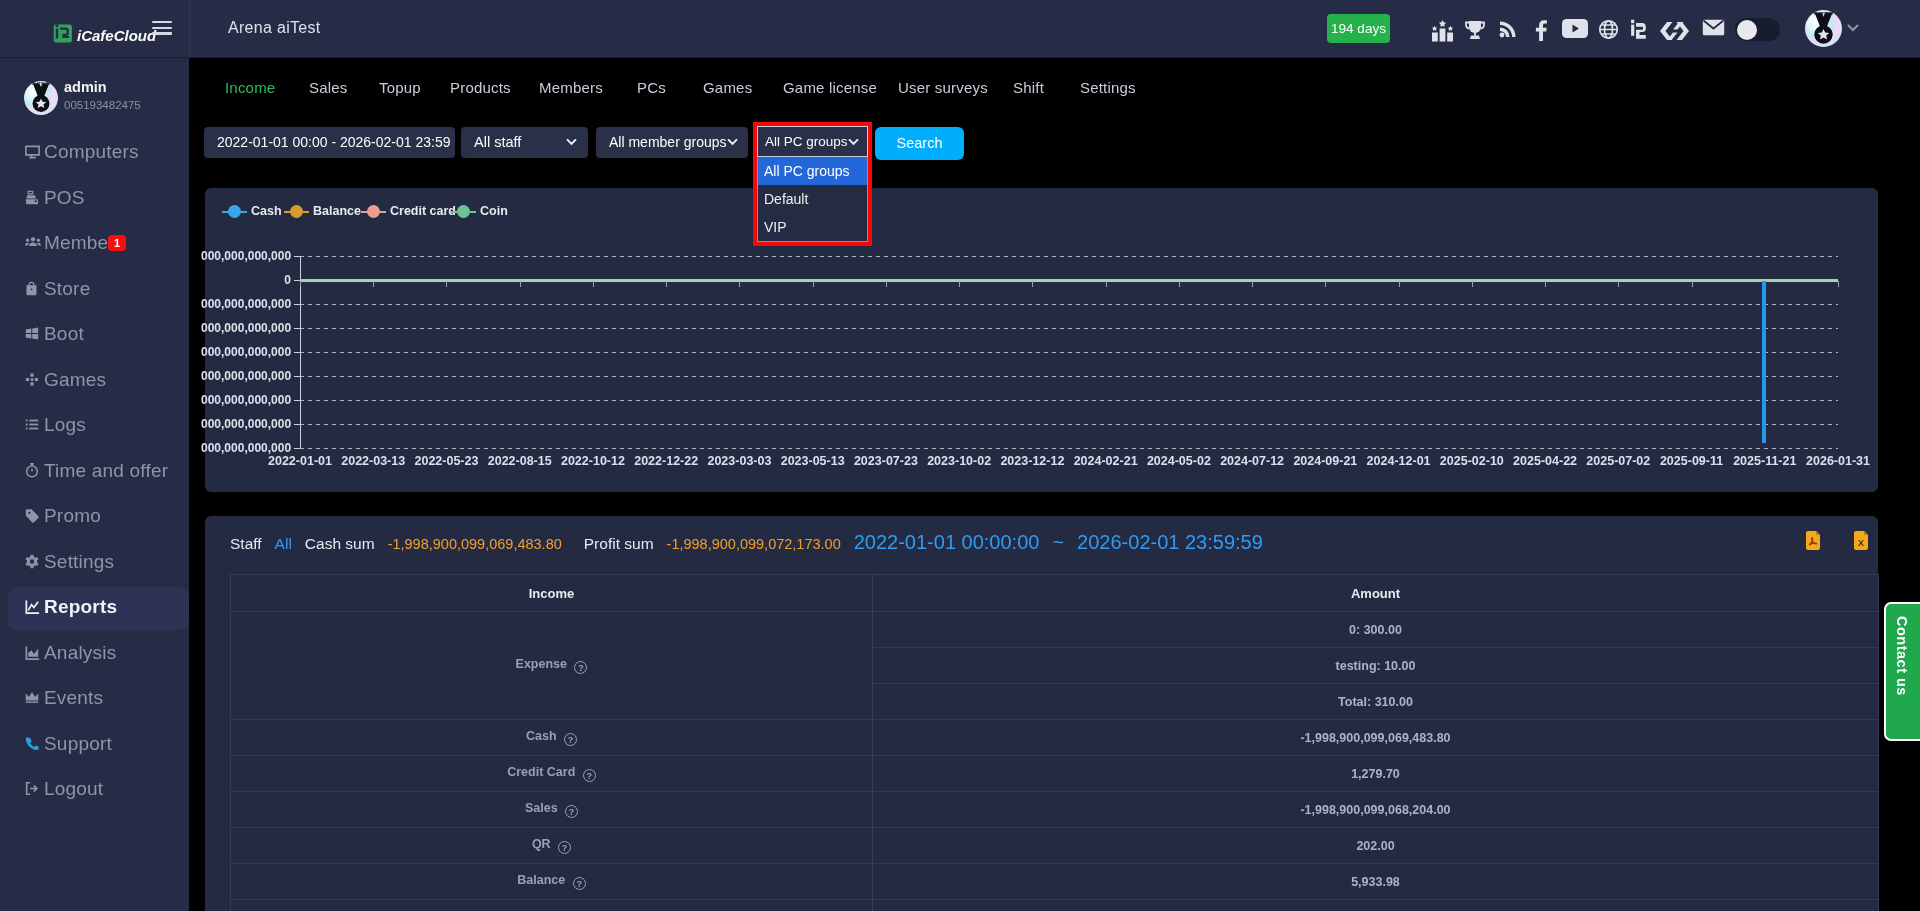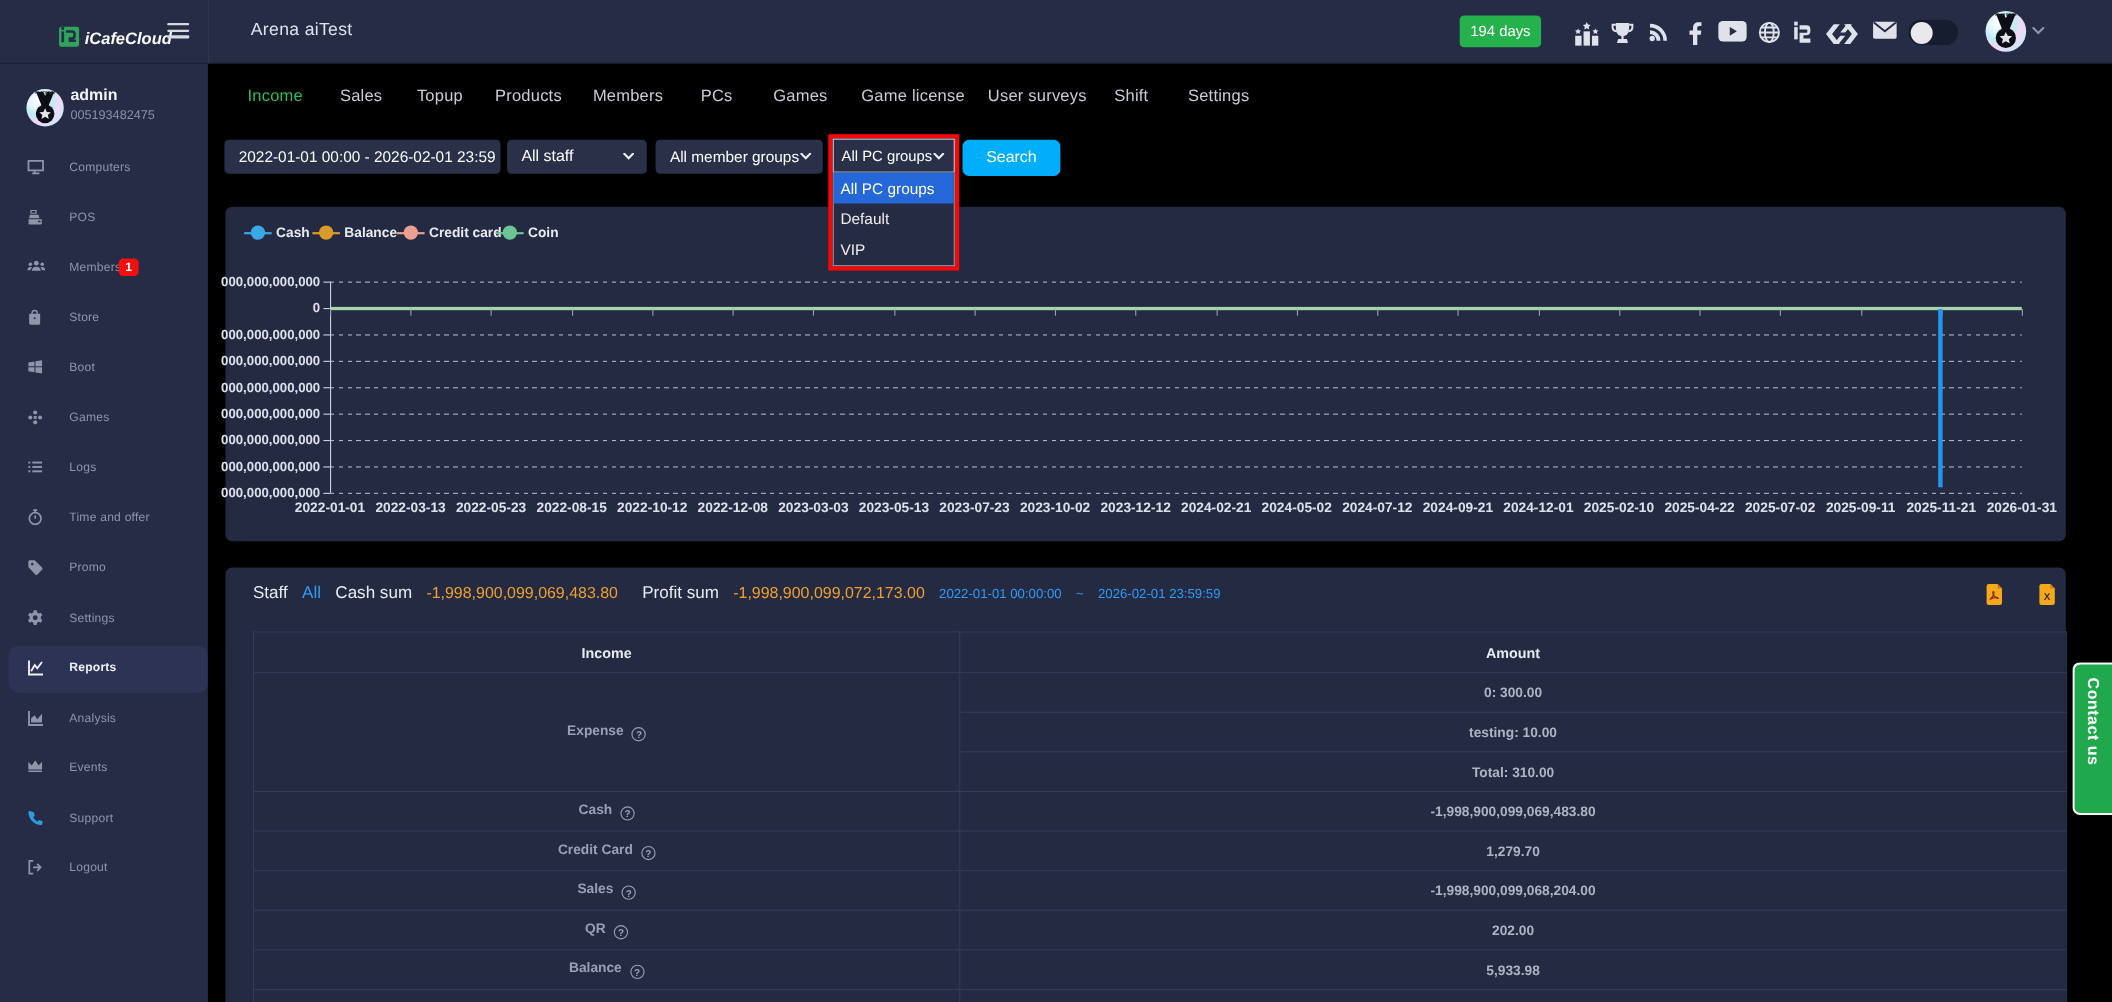--- a/index.html
+++ b/index.html
@@ -6,36 +6,36 @@
 html,body { width:1920px; height:911px; overflow:hidden; background:#1d2235; font-family:"Liberation Sans",sans-serif; }
 #page { position:relative; width:1920px; height:911px; }
 
 
 #topbar { position:absolute; left:0; top:0; width:1920px; height:58px; background:#272c46; border-bottom:1px solid #1a1e30; }
 #logo { position:absolute; left:17px; top:20px; width:170px; height:28px;margin-left:36px; }
 #logotext { position:absolute; left:24px; top:7px; color:#fafafa; font-size:15px; font-weight:bold; font-style:italic; letter-spacing:0px; }
 #hamb { position:absolute; left:152px; top:21px; width:20px; height:14px; }
 #hamb div { height:2.4px; background:#d7dae3; margin-bottom:3.2px; border-radius:1px;}
 #pcname { position:absolute; left:228px; top:19px; color:#dfe2ec; font-size:16px; letter-spacing:.3px; }
-#daysbtn { position:absolute; left:1327px; top:14px; width:74px; height:29px; background:#25b14b; border-radius:4px; color:#fff; font-size:13.5px; text-align:center; line-height:29px; }
+#daysbtn { position:absolute; left:1327px; top:14px; width:63px; height:29px; background:#25b14b; border-radius:4px; color:#fff; font-size:13.5px; text-align:center; line-height:29px; }
 .tico { position:absolute; top:19px; }
 #toggle { position:absolute; left:1735px; top:18px; width:45px; height:23px; background:#171c2f; border-radius:12px; }
 #toggle::after { content:""; position:absolute; left:2px; top:1.5px; width:20px; height:20px; border-radius:50%; background:#e9e9ed; }
 .medal { border-radius:50%; background:
   radial-gradient(circle at 30% 30%, #ffffff 0%, #dff6fb 25%, #bfeaf6 40%, #f3d9f6 60%, #cfe6fa 75%, #e8f4ff 100%); }
 #chev { position:absolute; left:1847px; top:24px; width:12px; height:8px; }
 
 
 #sidebar { position:absolute; left:0; top:58px; width:189px; height:853px; background:#272c46; }
 #avatar { position:absolute; left:24px; top:23px; width:34px; height:34px; }
 #uname { position:absolute; left:64px; top:21px; color:#f2f3f7; font-size:14.5px; font-weight:bold; }
 #uid { position:absolute; left:64px; top:41px; color:#8b90a4; font-size:11.5px; }
 .mitem { position:absolute; left:0; width:189px; height:45.5px; }
 .mico { position:absolute; left:24px; top:50%; transform:translateY(-50%); width:17px; height:17px; }
-.mlabel { position:absolute; left:63px; top:50%; transform:translateY(-50%); color:#8f94a9; font-size:11px; letter-spacing:.2px; }
+.mlabel { position:absolute; left:44px; top:50%; transform:translateY(-50%); color:#8f94a9; font-size:19px; letter-spacing:.2px; }
 #activepill { position:absolute; left:8px; top:529px; width:181px; height:43px; background:#2d3354; border-radius:9px; }
 .mbadge { position:absolute; left:108px; top:50%; transform:translateY(-50%); width:18px; height:16px; background:#f50f0f; border-radius:4px; color:#fff; font-size:11px; font-weight:bold; text-align:center; line-height:16px; }
 
 
 #main { position:absolute; left:189px; top:58px; width:1731px; height:853px; background:#000000; }
 .tab { color:#c9cdda; font-size:15px; letter-spacing:.2px; }
 #tabs span { position:absolute; top:21px; }
 
 .ctrl { position:absolute; top:69px; height:31px; background:#2b3049; border-radius:4px; color:#fdfdfd; font-size:14.5px; line-height:31px; white-space:nowrap; }
 #search { position:absolute; left:686px; top:69px; width:89px; height:33px; background:#00aefc; border-radius:6px; color:#fff; font-size:14.5px; text-align:center; line-height:33px; }
@@ -61,21 +61,21 @@
 #spike { position:absolute; width:4px; background:#2496ec; }
 .xtick { position:absolute; top:93px; width:1px; height:6px; background:#9ba0b2; }
 .ytick { position:absolute; width:6px; height:1px; background:#ccd0dc; left:89px; }
 .xlab { position:absolute; top:266px; width:90px; margin-left:-45px; text-align:center; font-size:12.5px; font-weight:bold; color:#dde0ea; }
 
 
 #tablecard { position:absolute; left:16px; top:458px; width:1673px; height:395px; background:#242a42; border-radius:6px 6px 0 0; }
 #sumrow { position:absolute; left:25px; top:15px; font-size:15.5px; color:#e8eaf1; white-space:nowrap; }
 #sumrow span { margin-right:13px; }
 .orange { color:#efa02c; font-size:14.5px; }
-.blue { color:#2e9bf4; font-size:12px; }
+.blue { color:#2e9bf4; font-size:20px; }
 #exports { position:absolute; right:9px; top:15px; }
 table#inc { position:absolute; left:25px; top:58px; width:1648px; border-collapse:collapse; table-layout:fixed; }
 table#inc td, table#inc th { border:1px solid #343a59; height:36px; text-align:center; }
 table#inc th { height:37px; color:#e9ebf2; font-size:13px; font-weight:bold; }
 td.lab { color:#9aa0b4; font-size:12.5px; font-weight:bold; }
 td.amt { color:#aeb3c3; font-size:12.5px; font-weight:bold;margin-left:36px; }
 .qm { display:inline-block; width:13px; height:13px; border:1px solid #9aa0b4; border-radius:50%; font-size:9px; line-height:12px; text-align:center; vertical-align:-2.5px; margin-left:4px; font-weight:bold; }
 
 
 #contact { position:absolute; left:1884px; top:602px; width:36px; height:139px; background:#1fa94c; border:2px solid #fff; border-right:none; border-radius:7px 0 0 7px; }
@@ -386,21 +386,21 @@
           <div class="xlab" style="left:95px">2022-01-01</div>
           <div class="xtick" style="left:168.24px"></div>
           <div class="xlab" style="left:168.24px">2022-03-13</div>
           <div class="xtick" style="left:241.48px"></div>
           <div class="xlab" style="left:241.48px">2022-05-23</div>
           <div class="xtick" style="left:314.71999999999997px"></div>
           <div class="xlab" style="left:314.71999999999997px">2022-08-15</div>
           <div class="xtick" style="left:387.96px"></div>
           <div class="xlab" style="left:387.96px">2022-10-12</div>
           <div class="xtick" style="left:461.2px"></div>
-          <div class="xlab" style="left:461.2px">2022-12-08</div>
+          <div class="xlab" style="left:461.2px">2022-12-22</div>
           <div class="xtick" style="left:534.4399999999999px"></div>
           <div class="xlab" style="left:534.4399999999999px">2023-03-03</div>
           <div class="xtick" style="left:607.68px"></div>
           <div class="xlab" style="left:607.68px">2023-05-13</div>
           <div class="xtick" style="left:680.92px"></div>
           <div class="xlab" style="left:680.92px">2023-07-23</div>
           <div class="xtick" style="left:754.16px"></div>
           <div class="xlab" style="left:754.16px">2023-10-02</div>
           <div class="xtick" style="left:827.4px"></div>
           <div class="xlab" style="left:827.4px">2023-12-12</div>

